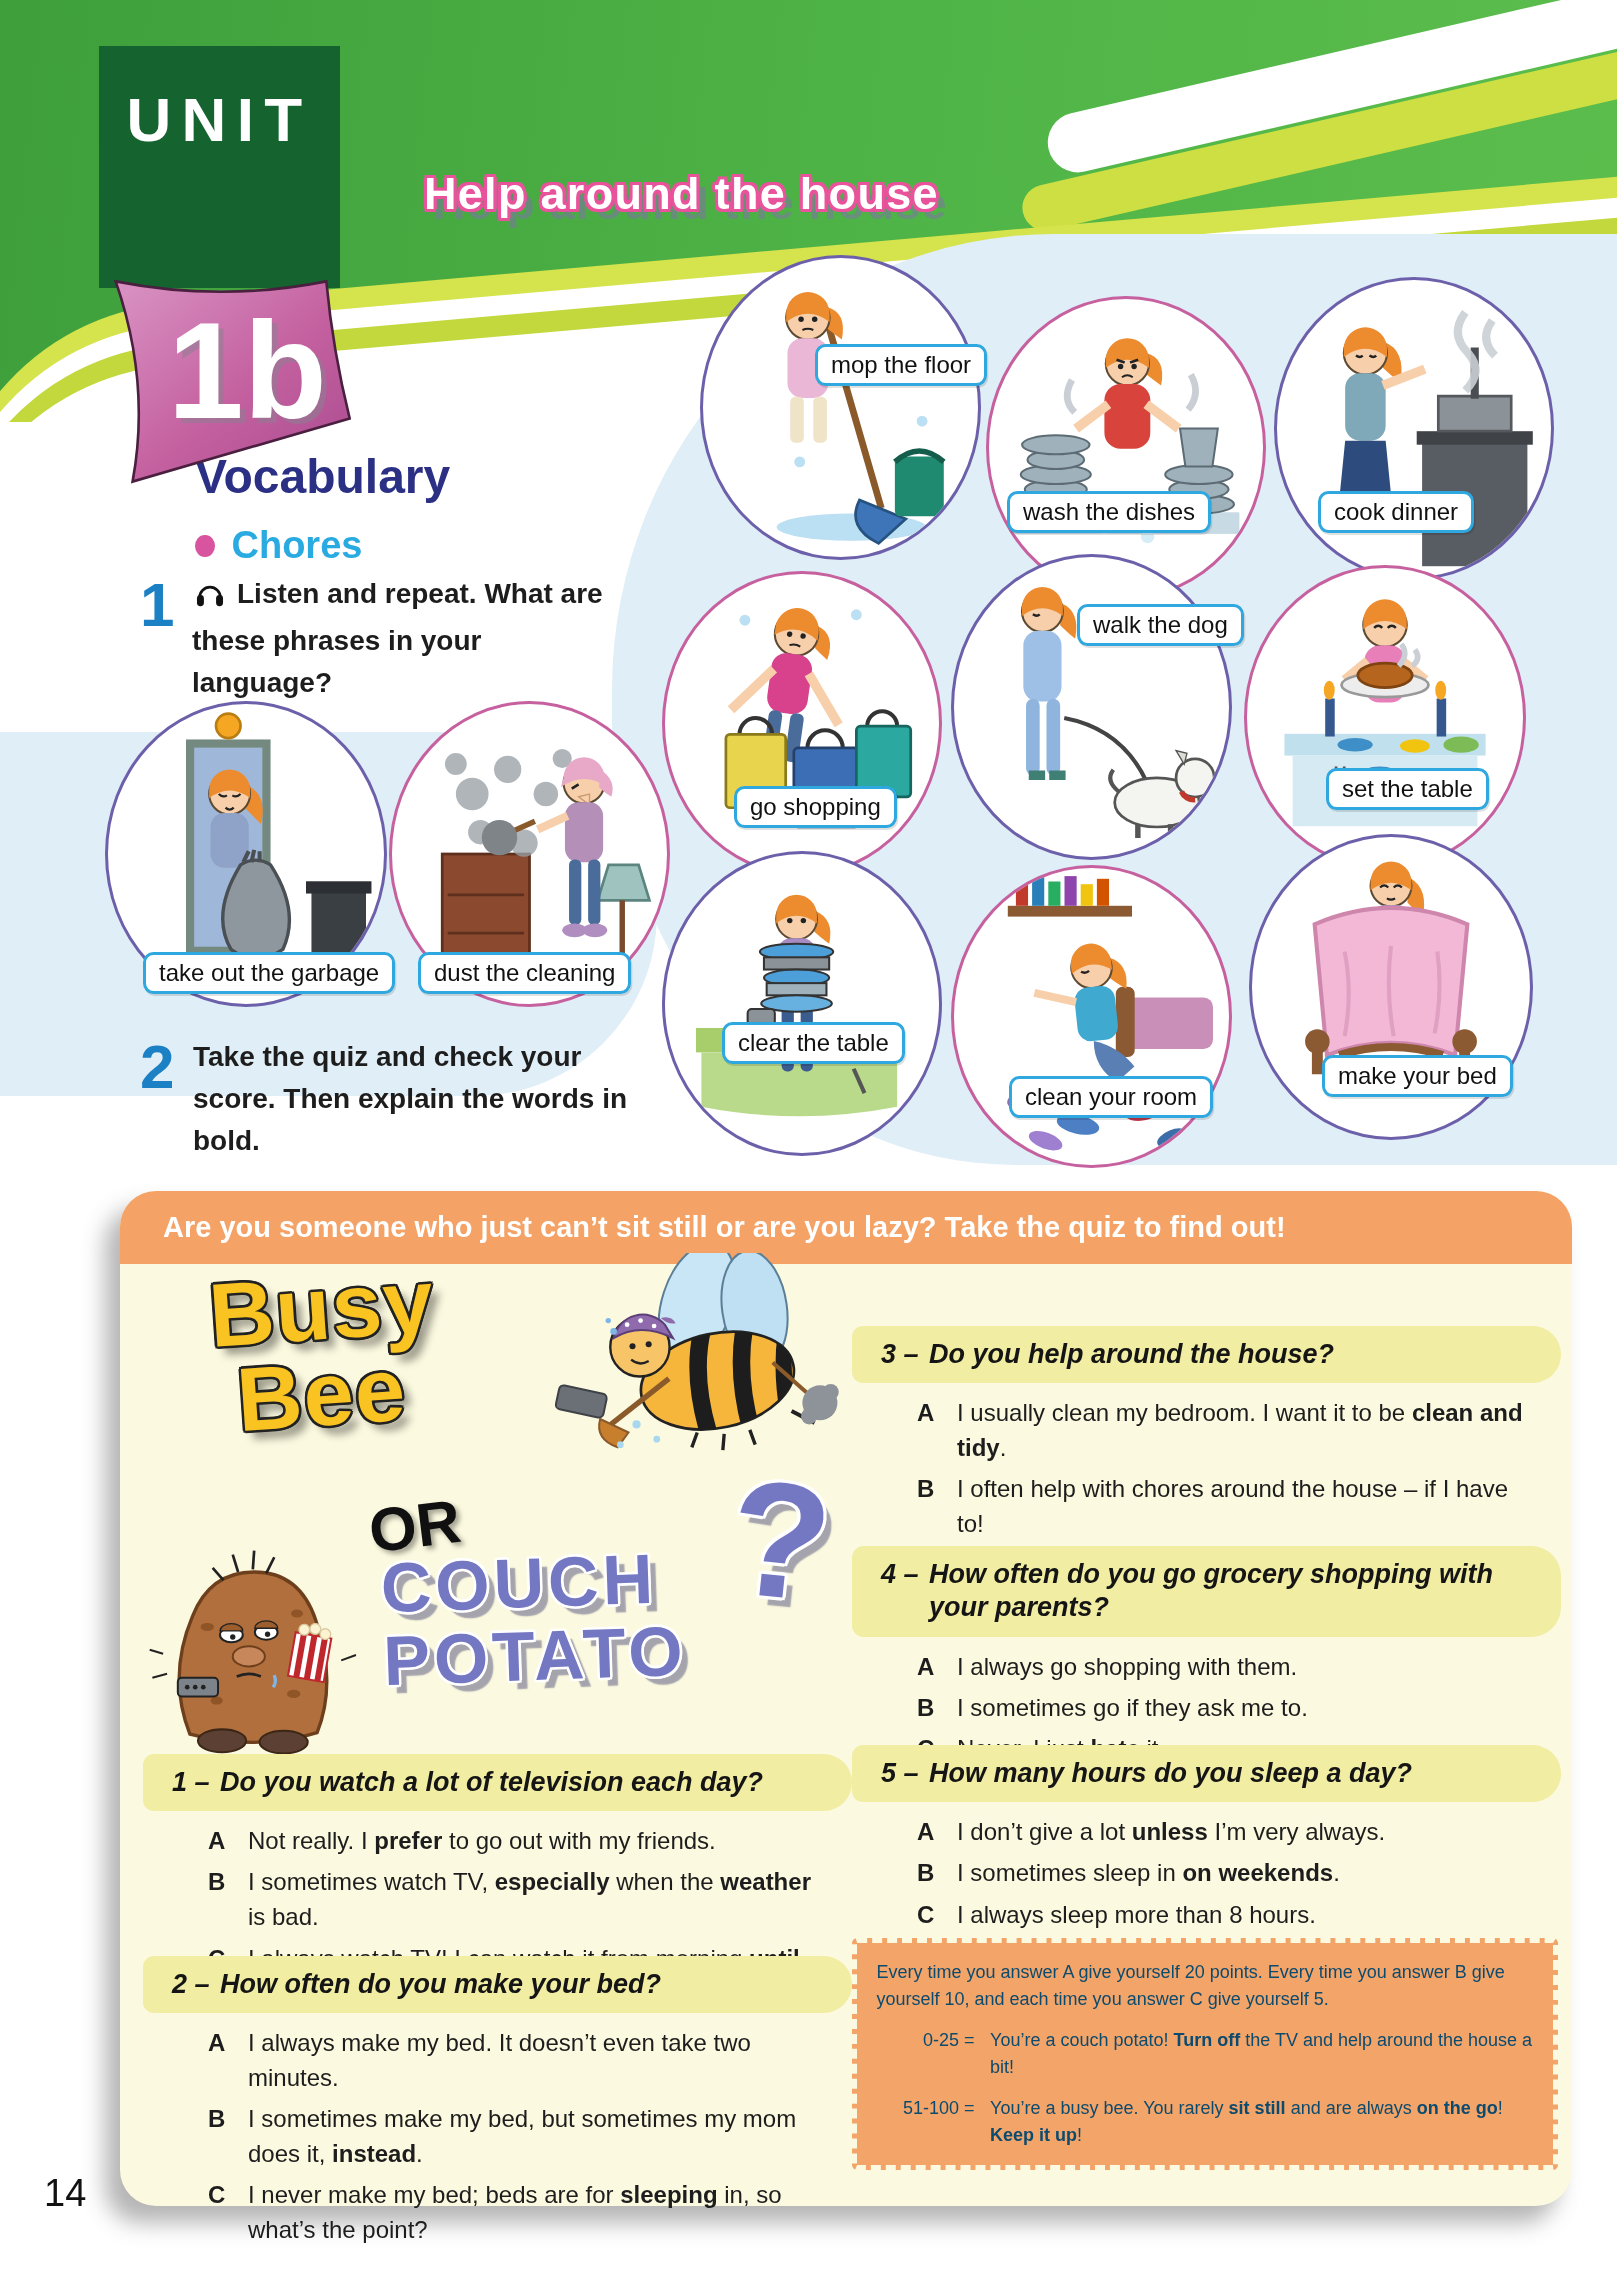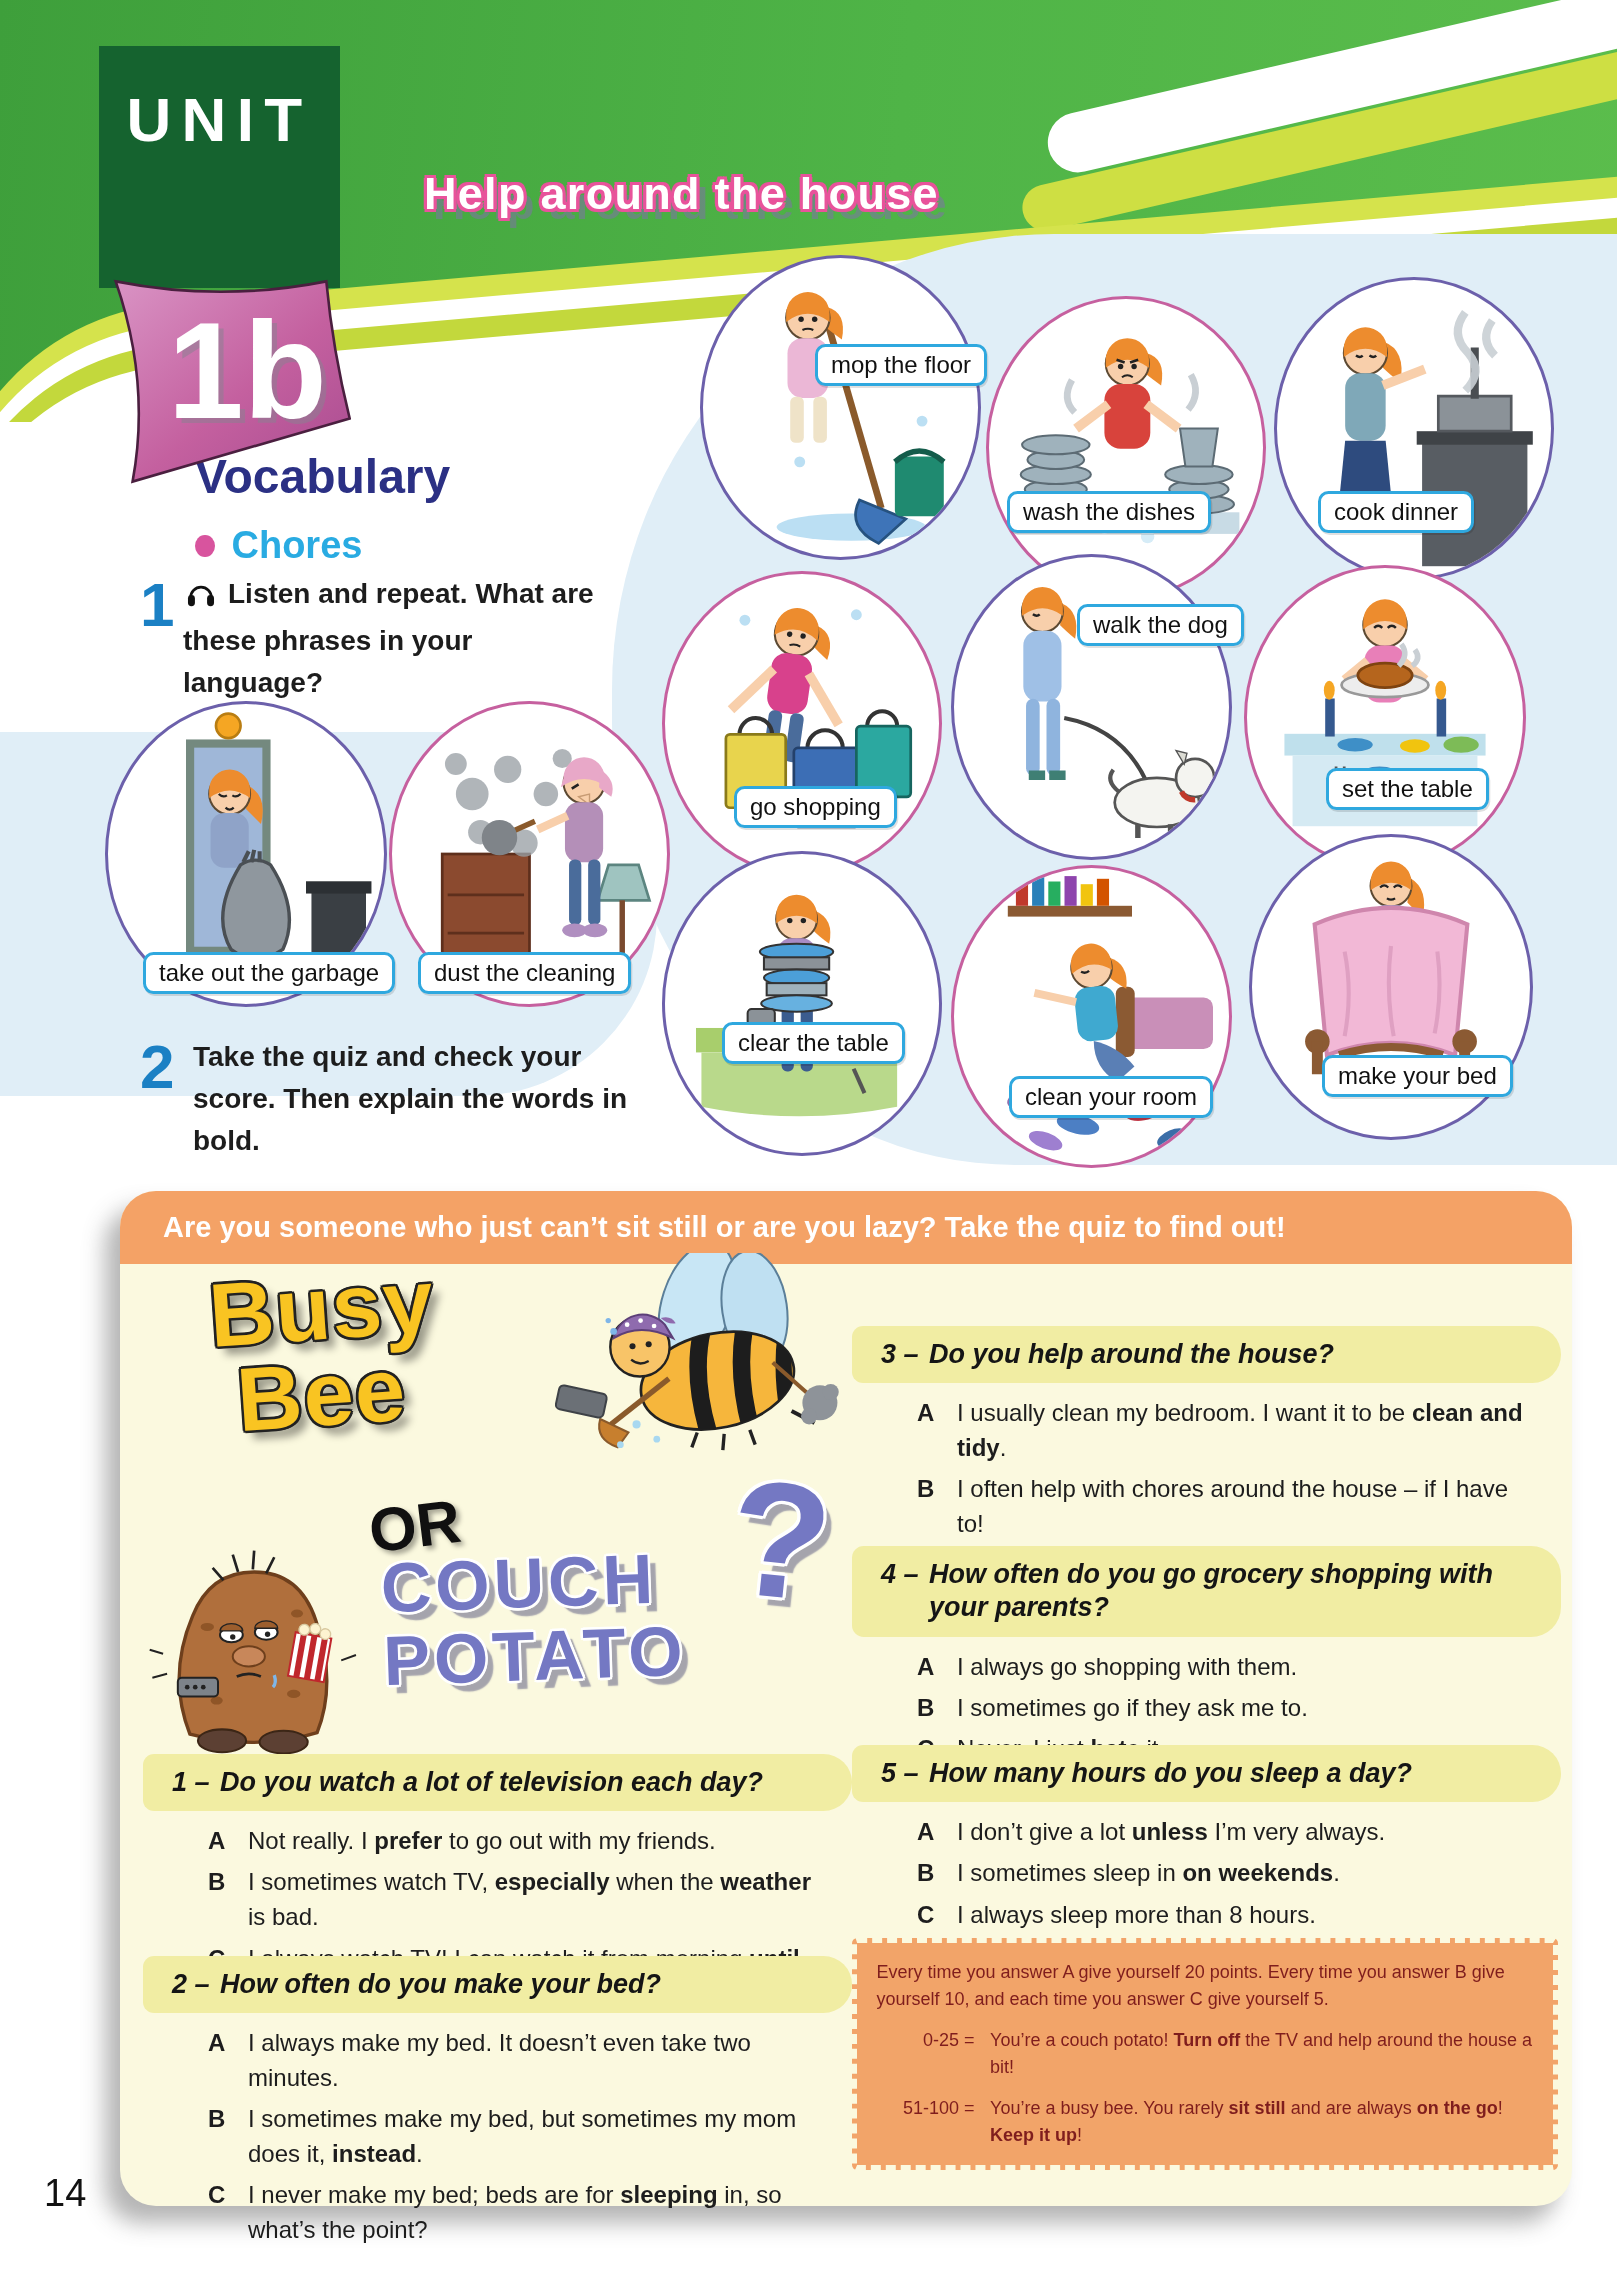--- a/index.html
+++ b/index.html
@@ -75,21 +75,21 @@
   .qblock{position:absolute;width:709px;}
   .qband{display:flex;background:var(--band_yellow);border-radius:11.7px 30px 30px 11.7px;padding:11.7px 19.5px 11.7px 29px;
     font-size:27px;font-weight:bold;font-style:italic;color:#151515;line-height:1.25;}
   .qband .qnum{flex:0 0 auto;margin-right:10.4px;white-space:nowrap;}
   .qopts{margin:13px 0 0 65px;width:612px;}
   .qopt{display:flex;margin-top:6.5px;font-size:24px;line-height:1.45;}
   .qopt .letter{flex:0 0 40px;font-weight:bold;}
   .qopt b{font-weight:bold;}
 
   .scoring{position:absolute;left:732px;top:747px;width:706px;height:232px;background:var(--scoring_orange);
-    border:5.9px dashed var(--card_cream);border-radius:5.2px;padding:15.6px 19.5px;font-size:18px;line-height:1.5;color:#7f1d1d;}
+    border:5.9px dashed var(--card_cream);border-radius:5.2px;padding:15.6px 19.5px;font-size:18px;line-height:1.5;color:#0c4a6e;}
   .scoring-intro{margin-bottom:11.7px;}
   .scoring-row{display:flex;margin-top:14px;}
   .scoring-row .range{flex:0 0 98px;text-align:right;margin-right:15.6px;white-space:nowrap;}
 
   .page-number{position:absolute;left:44px;top:2172px;font-size:38px;color:#111;z-index:3;}
 </style>
 </head>
 <body>
 
 <div class="page">
@@ -126,21 +126,21 @@
 
   <h1 class="page-title">Help around the house</h1>
 
   <h2 class="vocab-heading">Vocabulary</h2>
   <div class="topic-line">
     <span class="topic-bullet"></span>
     <span class="topic-label">Chores</span>
   </div>
 
   <div class="ex-num" style="left:140px;top:574px;">1</div>
-  <div class="ex-text" style="left:183px;top:573px;width:423px;">
+  <div class="ex-text" style="left:192px;top:573px;width:423px;">
     <span class="hp-icon">
       <svg width="36" height="33" viewBox="0 0 40 38">
           <path d="M8,26 a12,12 0 0,1 24,0" fill="none" stroke="#111" stroke-width="3"></path>
           <rect x="5" y="23" width="8" height="13" rx="4" fill="#111"></rect>
           <rect x="27" y="23" width="8" height="13" rx="4" fill="#111"></rect>
         </svg>
     </span><span>Listen and repeat. What are these phrases in your language?</span>
   </div>
 
   <div class="ex-num" style="left:140px;top:1036px;">2</div>

